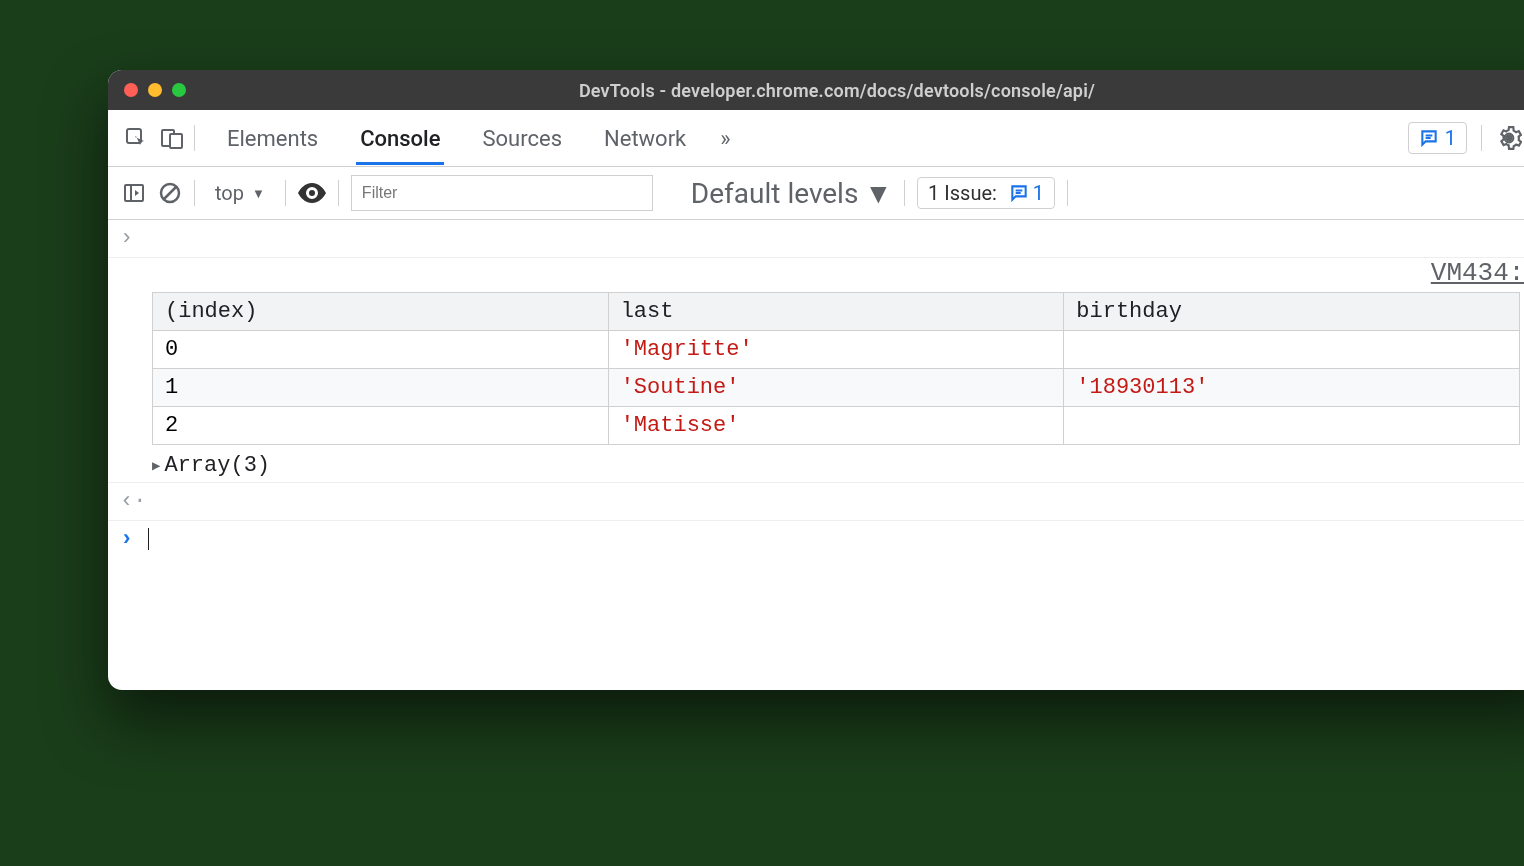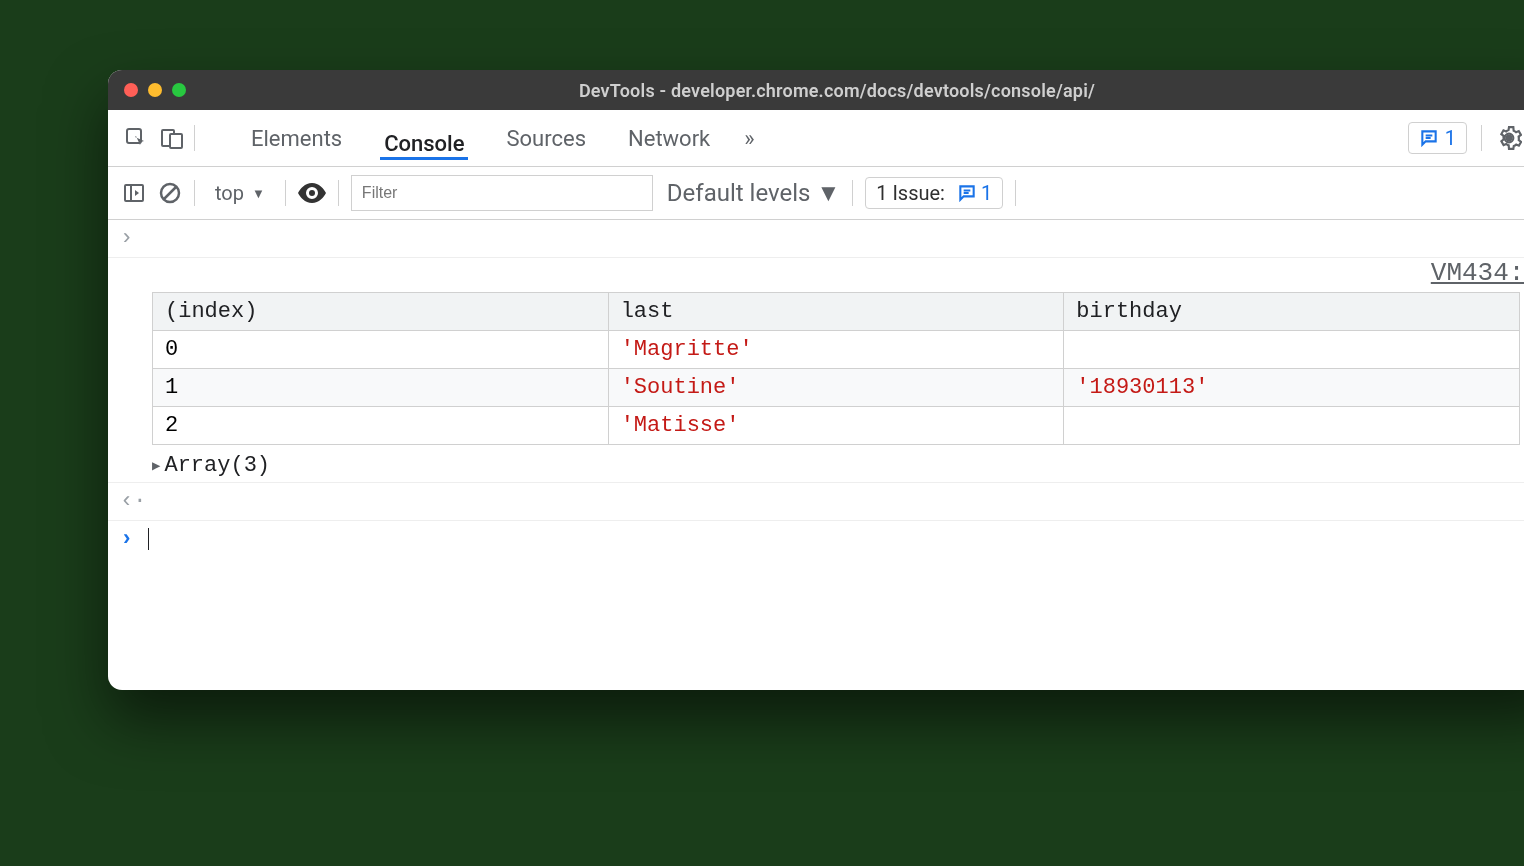--- a/index.html
+++ b/index.html
@@ -7,37 +7,37 @@
 .window{position:absolute;left:108px;top:70px;width:1456px;height:620px;background:#fff;border-radius:14px;box-shadow:0 30px 60px rgba(0,0,0,.55);overflow:hidden;display:flex;flex-direction:column}
 .titlebar{height:40px;background:#3a3a3a;display:flex;align-items:center;padding:0 16px;flex-shrink:0}
 .traffic{display:flex;gap:10px;align-items:center}
 .dot{width:14px;height:14px;border-radius:50%}
 .dot.red{background:#ff5f57}
 .dot.yellow{background:#febc2e}
 .dot.green{background:#28c840}
 .title{flex:1;text-align:center;color:#cfcfcf;font-size:18px;font-weight:600;letter-spacing:.2px;margin-right:60px}
 .tabbar{height:56px;border-bottom:1px solid #d0d0d0;display:flex;align-items:center;padding:0 14px;gap:8px;flex-shrink:0}
 .tbicon{width:28px;height:28px;display:flex;align-items:center;justify-content:center;color:#5f6368}
-.tabs{display:flex;align-items:center;gap:34px;margin-left:44px}
+.tabs{display:flex;align-items:center;gap:34px;margin-left:20px}
 .tab{font-size:22px;color:#5f6368;padding:14px 4px;cursor:pointer}
-.tab.active{color:#202124;border-bottom:3px solid #1a73e8;padding-bottom:1px;font-weight:500}
+.tab.active{color:#202124;border-bottom:3px solid #1a73e8;padding-bottom:11px;font-weight:500}
 .more-tabs{color:#5f6368;font-size:22px;margin-left:22px;cursor:pointer}
 .tb-right{margin-left:auto;display:flex;align-items:center;gap:14px}
 .badge{display:flex;align-items:center;gap:6px;border:1px solid #d0d0d0;border-radius:4px;padding:3px 10px;color:#1a73e8;font-size:20px}
 .gear{color:#5f6368}
 .dots3{color:#5f6368;font-size:22px;padding:0 4px}
 .vsep{width:1px;height:26px;background:#d0d0d0}
 .toolbar{height:52px;border-bottom:1px solid #d0d0d0;display:flex;align-items:center;padding:0 14px;gap:12px;flex-shrink:0}
 .tool{color:#5f6368;display:flex;align-items:center;justify-content:center}
 .ctx{display:flex;align-items:center;gap:6px;color:#5f6368;font-size:20px;padding:0 8px}
 .ctx .dd{font-size:13px;margin-left:2px}
 .eye{color:#333}
 .filter{border:1px solid #d0d0d0;height:34px;width:280px;font-size:16px;padding:0 10px;color:#5f6368;background:#fff}
 .filter::placeholder{color:#777}
-.levels{color:#5f6368;font-size:24px;display:flex;align-items:center;gap:6px;margin-left:2px}
+.levels{color:#5f6368;font-size:28px;display:flex;align-items:center;gap:6px;margin-left:26px}
 .issue{border:1px solid #d0d0d0;border-radius:4px;padding:3px 10px;display:flex;align-items:center;gap:12px;color:#303030;font-size:20px}
 .issue .badge-ico{color:#1a73e8;display:flex;align-items:center;gap:4px}
 .console{flex:1;overflow:auto;font-family:Menlo,Consolas,"Courier New",monospace}
 .row{display:flex;align-items:flex-start;padding:6px 12px;font-size:22px}
 .gut{width:28px;color:#9aa0a6;user-select:none;flex-shrink:0}
 .gut.blue{color:#1a73e8;font-weight:700}
 .content{flex:1}
 .cmd{color:#202124}
 .cmd .str{color:#c41a16}
 .tablewrap{padding:4px 44px 4px 44px}

